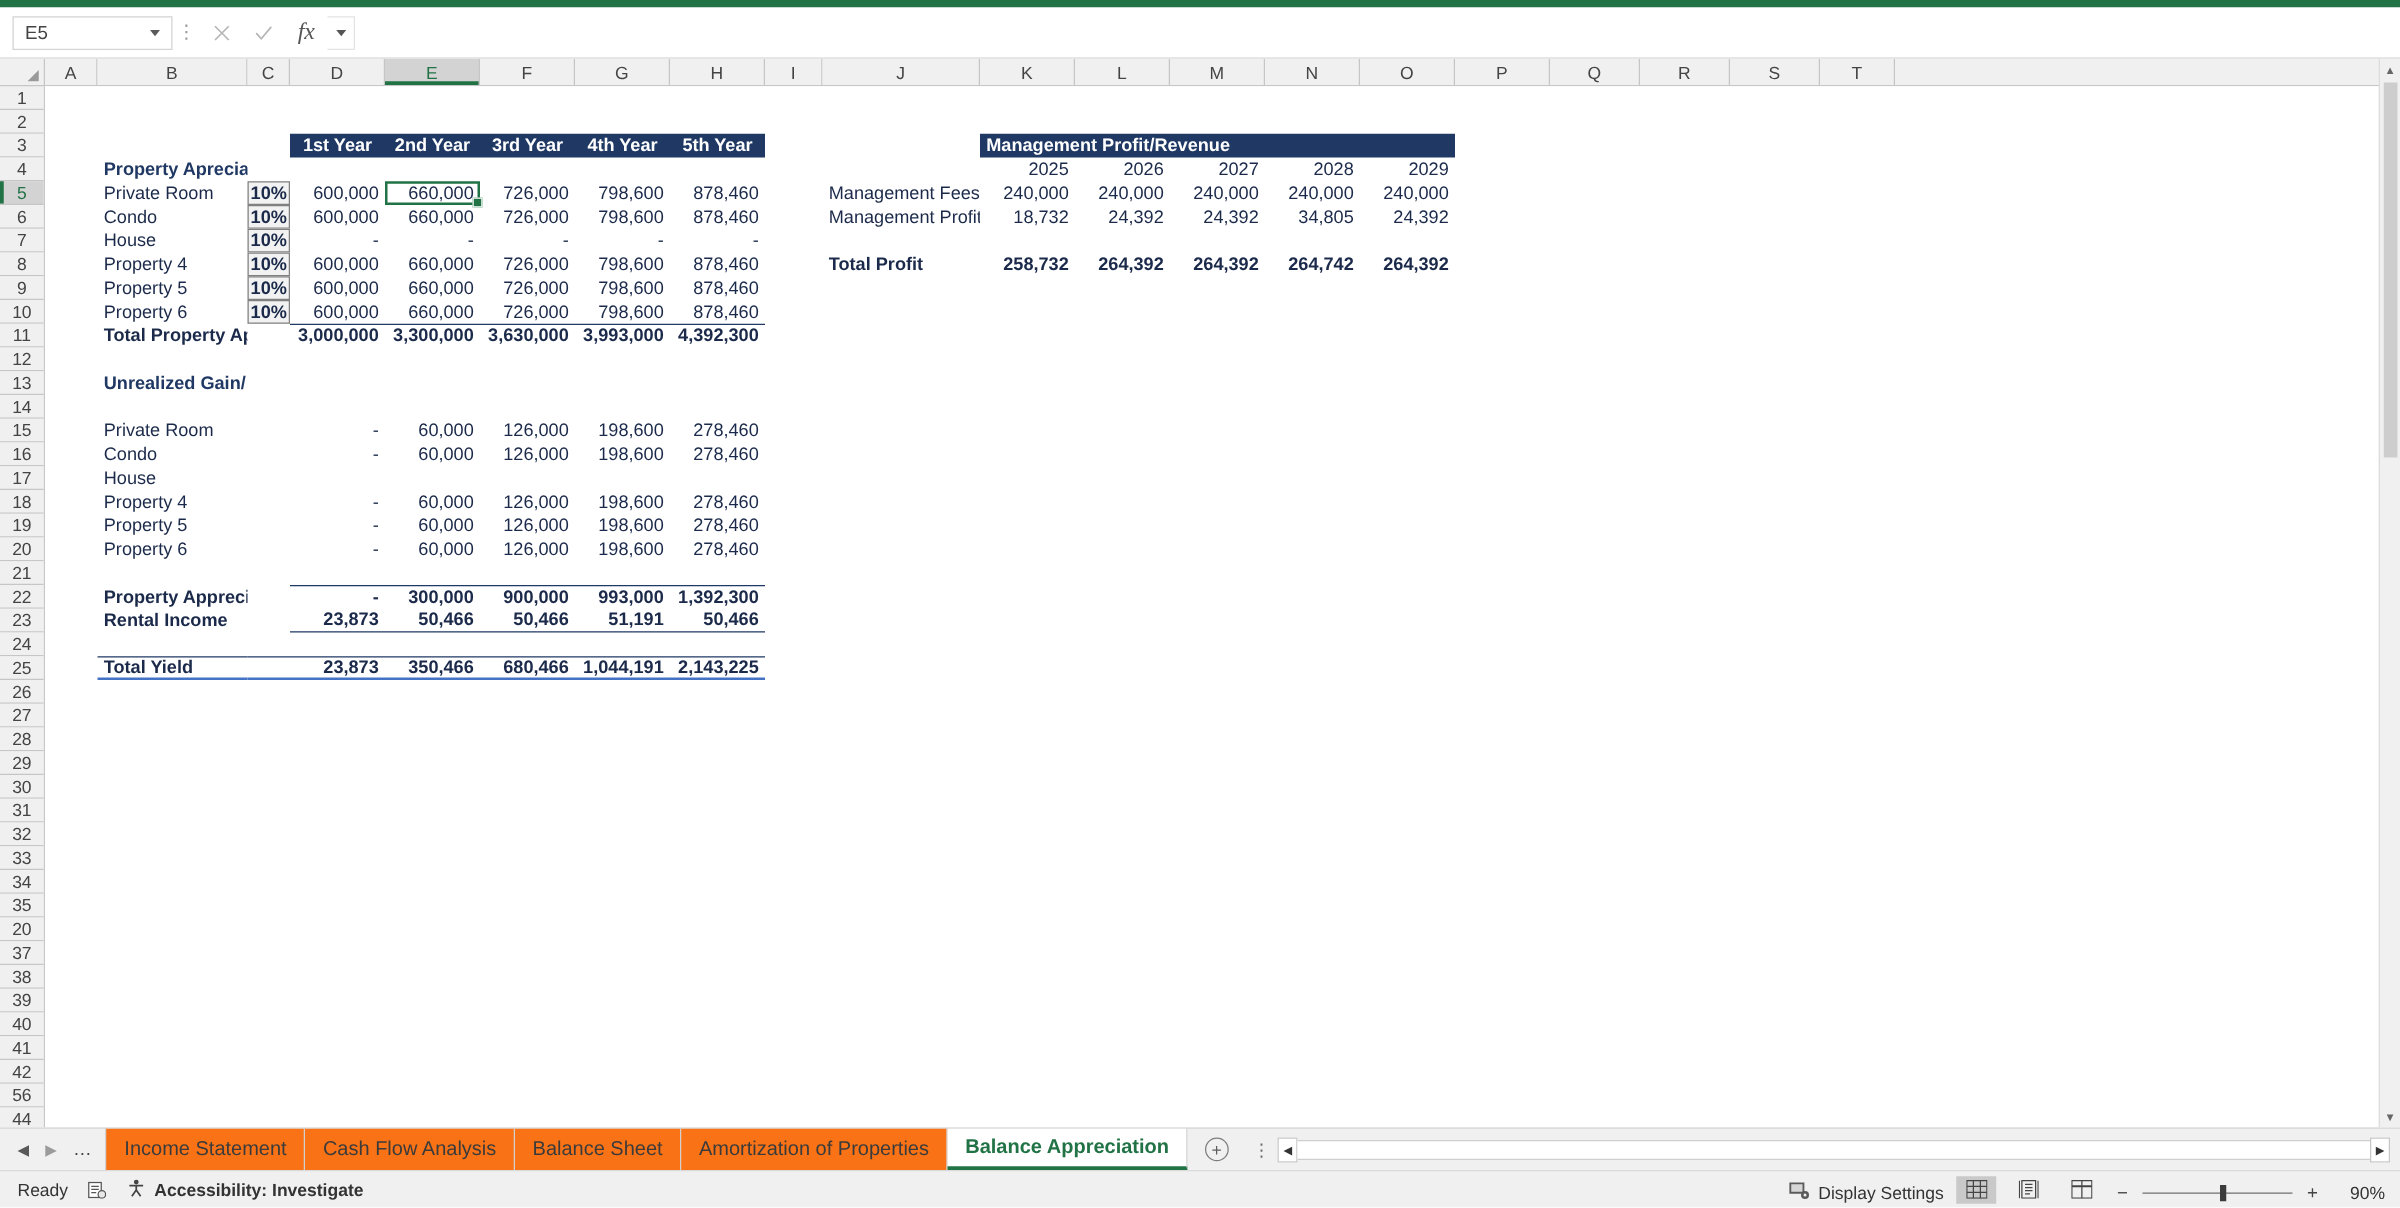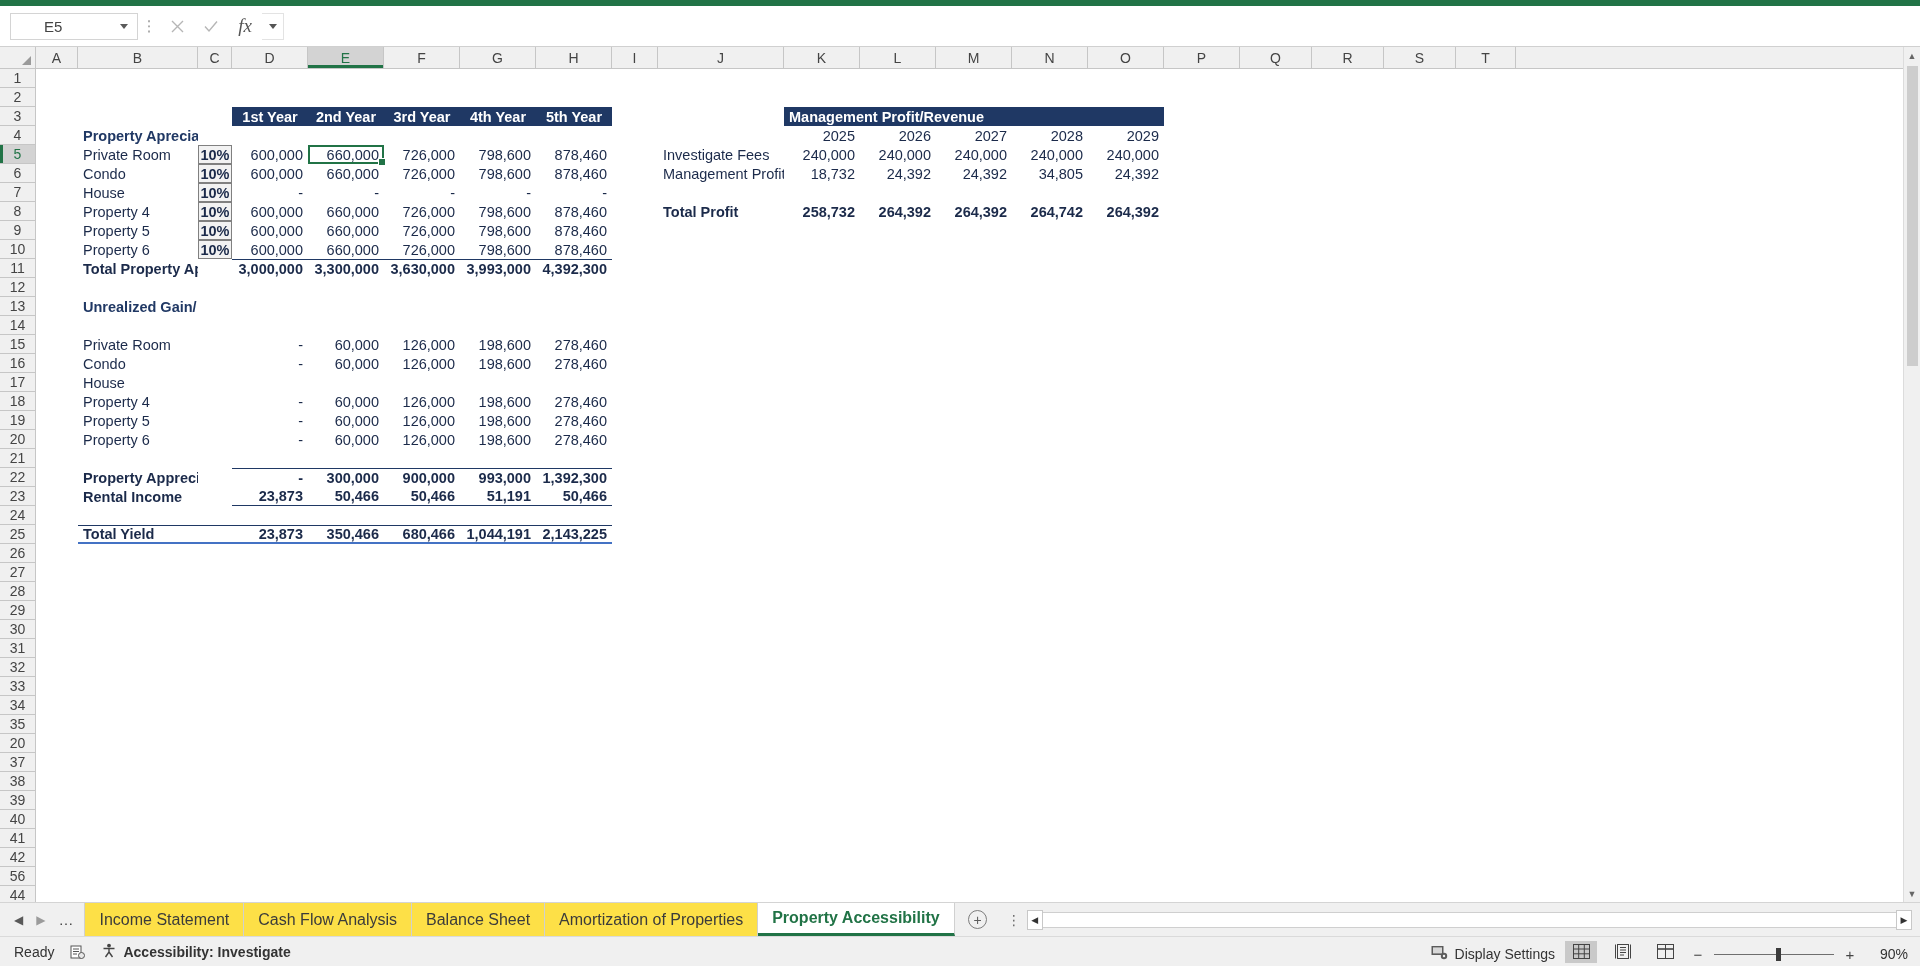--- a/index.html
+++ b/index.html
@@ -32,21 +32,21 @@
     padding: 0 4px;
   }
   .namebox {
     width: 128px; height: 27px; margin-left: 6px;
     border: 1px solid #d4d4d4; background:#fff;
     display: flex; align-items: center;
     font-size: 15px; color: #444;
     padding-left: 9px;
     position: relative;
   }
-  .namebox .nb-text { flex: 1; margin-left: 24px; }
+  .namebox .nb-text { flex: 1; }
   .nb-caret {
     width: 0; height: 0; margin-right: 9px;
     border-left: 4px solid transparent;
     border-right: 4px solid transparent;
     border-top: 5px solid #5a5a5a;
   }
   .vdots {
     width: 16px; text-align: center; color: #9a9a9a;
     font-size: 15px; line-height: 10px; letter-spacing:0;
     margin: 0 3px;
@@ -208,21 +208,21 @@
   }
   .tab-navs { display:flex; align-items:center; padding-left:14px; gap: 13px; }
   .tnav { color:#9b9b9b; font-size: 12px; user-select:none; }
   .tnav.en { color:#595959; }
   .tnav.dots { color:#444; font-size:15px; letter-spacing:1px; }
   .tabs { display:flex; align-items:stretch; margin-left: 10px; }
   .tab {
     display:flex; align-items:center; padding: 0 14px;
     font-size: 16px; color: #3b3b3b;
     border-right: 1px solid #d0d0d0;
-    background: #fde047;
+    background: #f97316;
     white-space: nowrap;
   }
   .tab:first-child { border-left: 1px solid #d0d0d0; }
   .tab.active {
     background:#ffffff; color:#217346; font-weight:bold;
     border-bottom: 3px solid #217346;
     border-right: 1px solid #d0d0d0;
   }
   .addsheet {
     display:flex; align-items:center; justify-content:center;
@@ -456,21 +456,21 @@
           <div class="cellrow">
             <div class="cell " style="width: 42px;"></div>
             <div class="cell l" style="width: 120px;">Private Room</div>
             <div class="cell c pctbox" style="width: 34px;">10%</div>
             <div class="cell r" style="width: 76px;">600,000</div>
             <div class="cell r" style="width: 76px;">660,000</div>
             <div class="cell r" style="width: 76px;">726,000</div>
             <div class="cell r" style="width: 76px;">798,600</div>
             <div class="cell r" style="width: 76px;">878,460</div>
             <div class="cell " style="width: 46px;"></div>
-            <div class="cell l" style="width: 126px;">Investigate Fees</div>
+            <div class="cell l" style="width: 126px;">Management Fees</div>
             <div class="cell r" style="width: 76px;">240,000</div>
             <div class="cell r" style="width: 76px;">240,000</div>
             <div class="cell r" style="width: 76px;">240,000</div>
             <div class="cell r" style="width: 76px;">240,000</div>
             <div class="cell r" style="width: 76px;">240,000</div>
             <div class="cell " style="width: 76px;"></div>
             <div class="cell " style="width: 72px;"></div>
             <div class="cell " style="width: 72px;"></div>
             <div class="cell " style="width: 72px;"></div>
             <div class="cell " style="width: 60px;"></div>
@@ -1357,21 +1357,21 @@
         <div class="tab">
           <span>Cash Flow Analysis</span>
         </div>
         <div class="tab">
           <span>Balance Sheet</span>
         </div>
         <div class="tab">
           <span>Amortization of Properties</span>
         </div>
         <div class="tab active">
-          <span>Property Accessibility</span>
+          <span>Balance Appreciation</span>
         </div>
       </div>
     <div class="addsheet">
       <span class="circ">+</span>
     </div>
     <div class="tab-vdots">⋮</div>
     <div class="hscroll">
       <div class="hs-arrow">◀</div>
       <div class="hs-track"></div>
       <div class="hs-arrow">▶</div>

